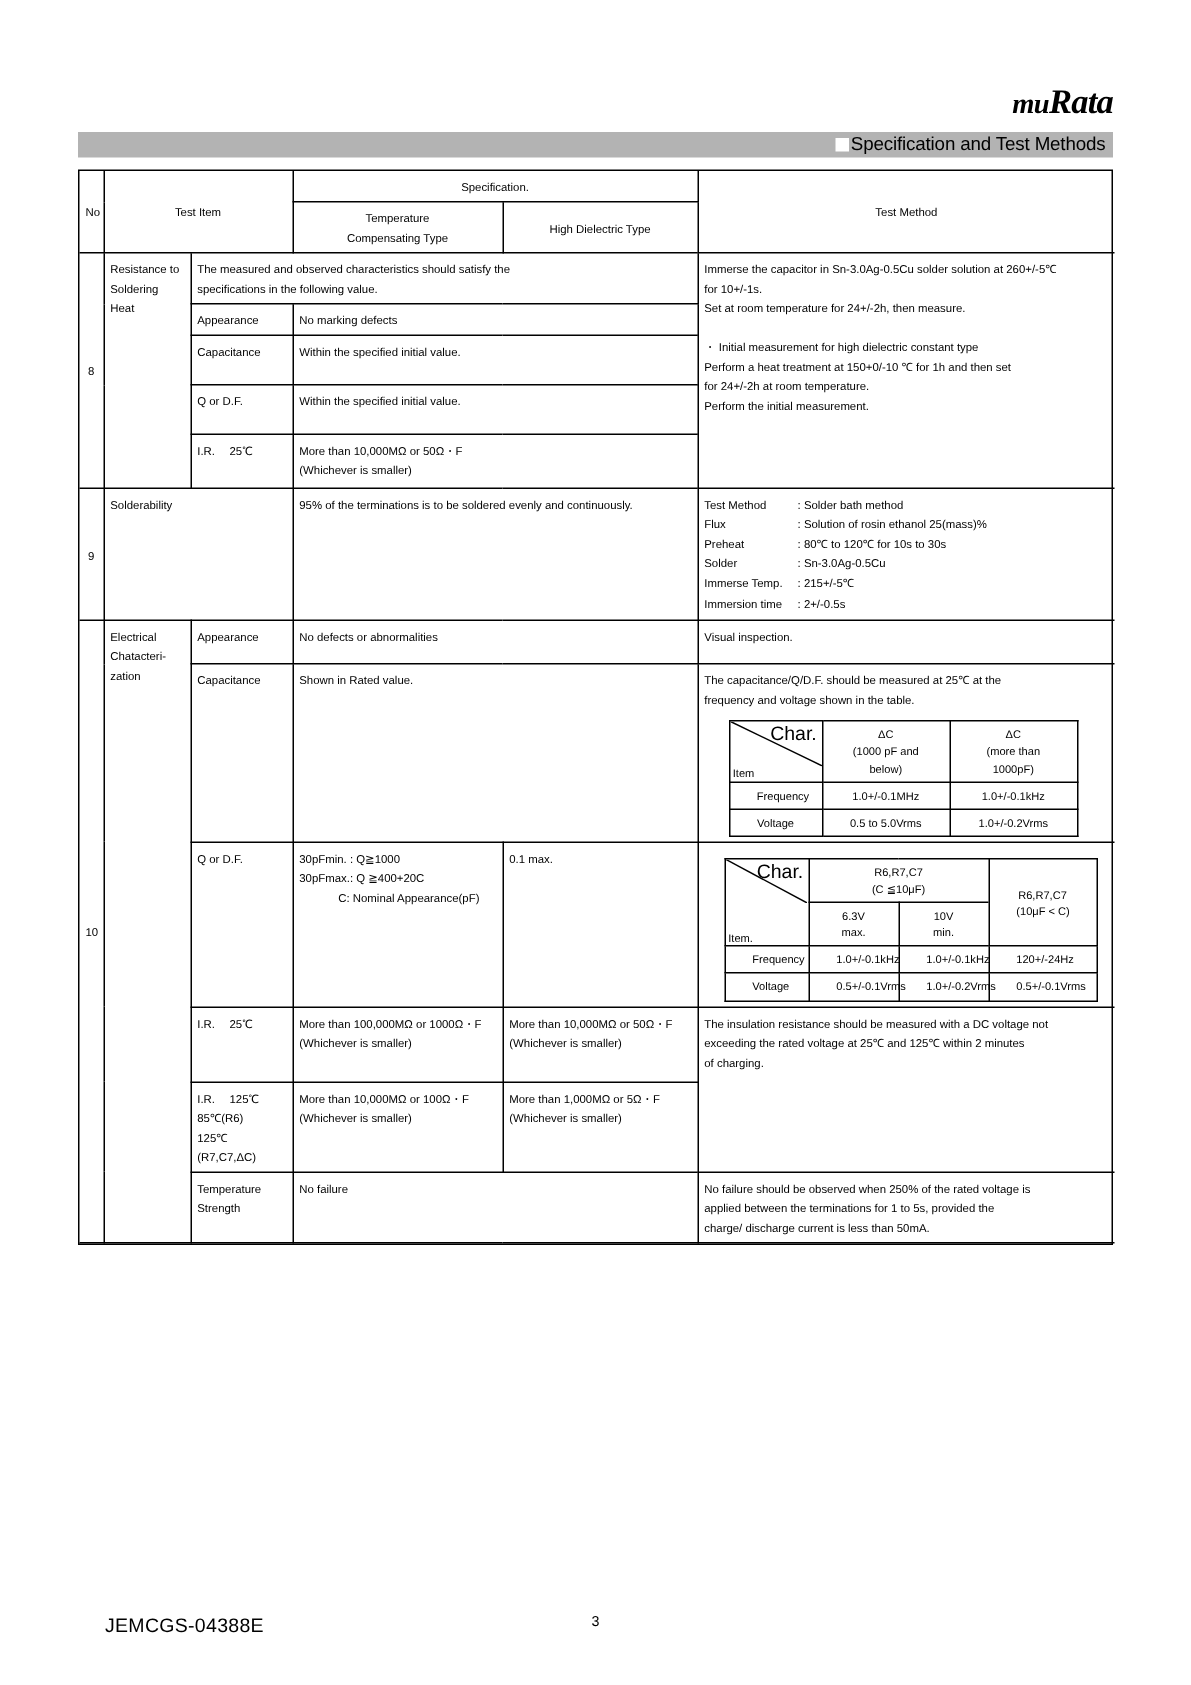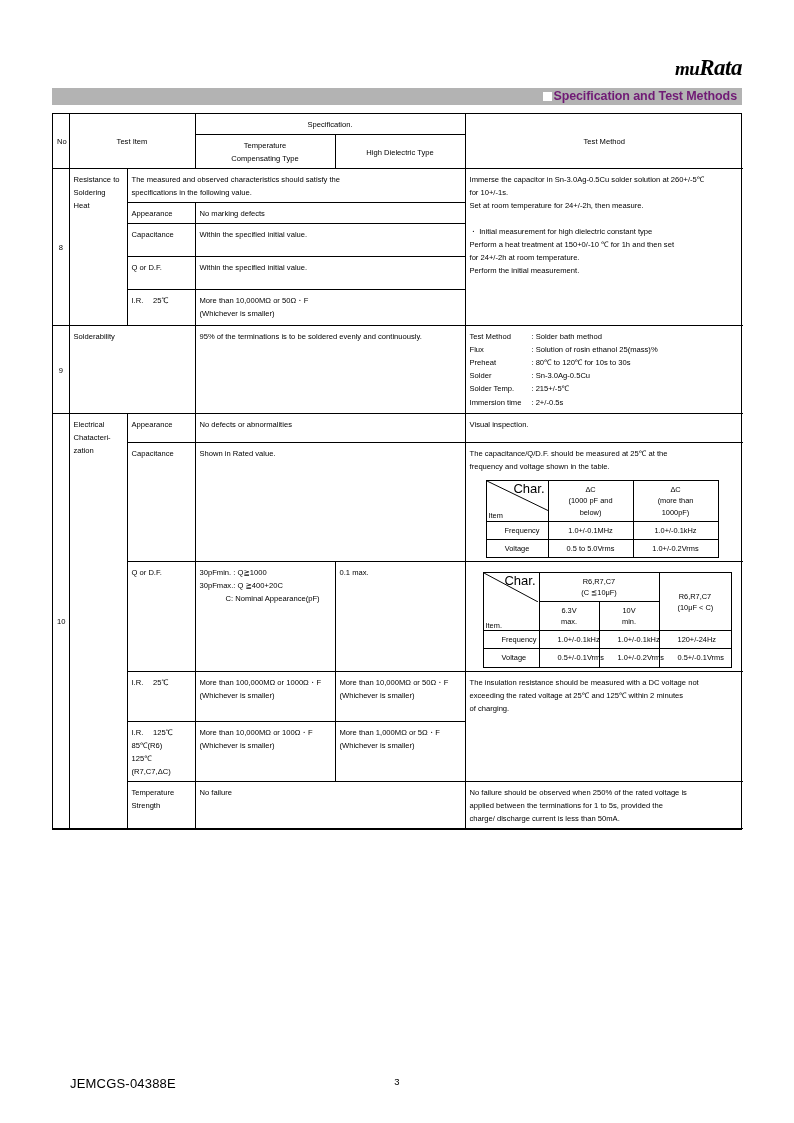--- a/index.html
+++ b/index.html
@@ -38,23 +38,23 @@
     width: 690px;
     height: 17px;
     background: #b3b3b3;
     display: flex;
     align-items: center;
     justify-content: flex-end;
     box-sizing: border-box;
     padding-right: 5px;
   }
   .banner-text {
-    color: #701a75;
+    color: #000000;
     font-size: 12.5px;
-    font-weight: bold;
+    font-weight: normal;
     letter-spacing: -0.1px;
     line-height: 1;
     white-space: nowrap;
   }
   .banner-sq {
     display: inline-block;
     width: 9px;
     height: 9px;
     background: #ffffff;
     margin-right: 1px;
@@ -263,21 +263,21 @@
               </div>
         <div class="r">
                 <span class="k">Preheat</span>
                 <span class="v">: 80℃ to 120℃ for 10s to 30s</span>
               </div>
         <div class="r">
                 <span class="k">Solder</span>
                 <span class="v">: Sn-3.0Ag-0.5Cu</span>
               </div>
         <div class="r">
-                <span class="k">Solder Temp.</span>
+                <span class="k">Immerse Temp.</span>
                 <span class="v">: 215+/-5℃</span>
               </div>
         <div class="r">
                 <span class="k">Immersion time</span>
                 <span class="v">: 2+/-0.5s</span>
               </div>
       </div>
     </td>
   </tr>
 

